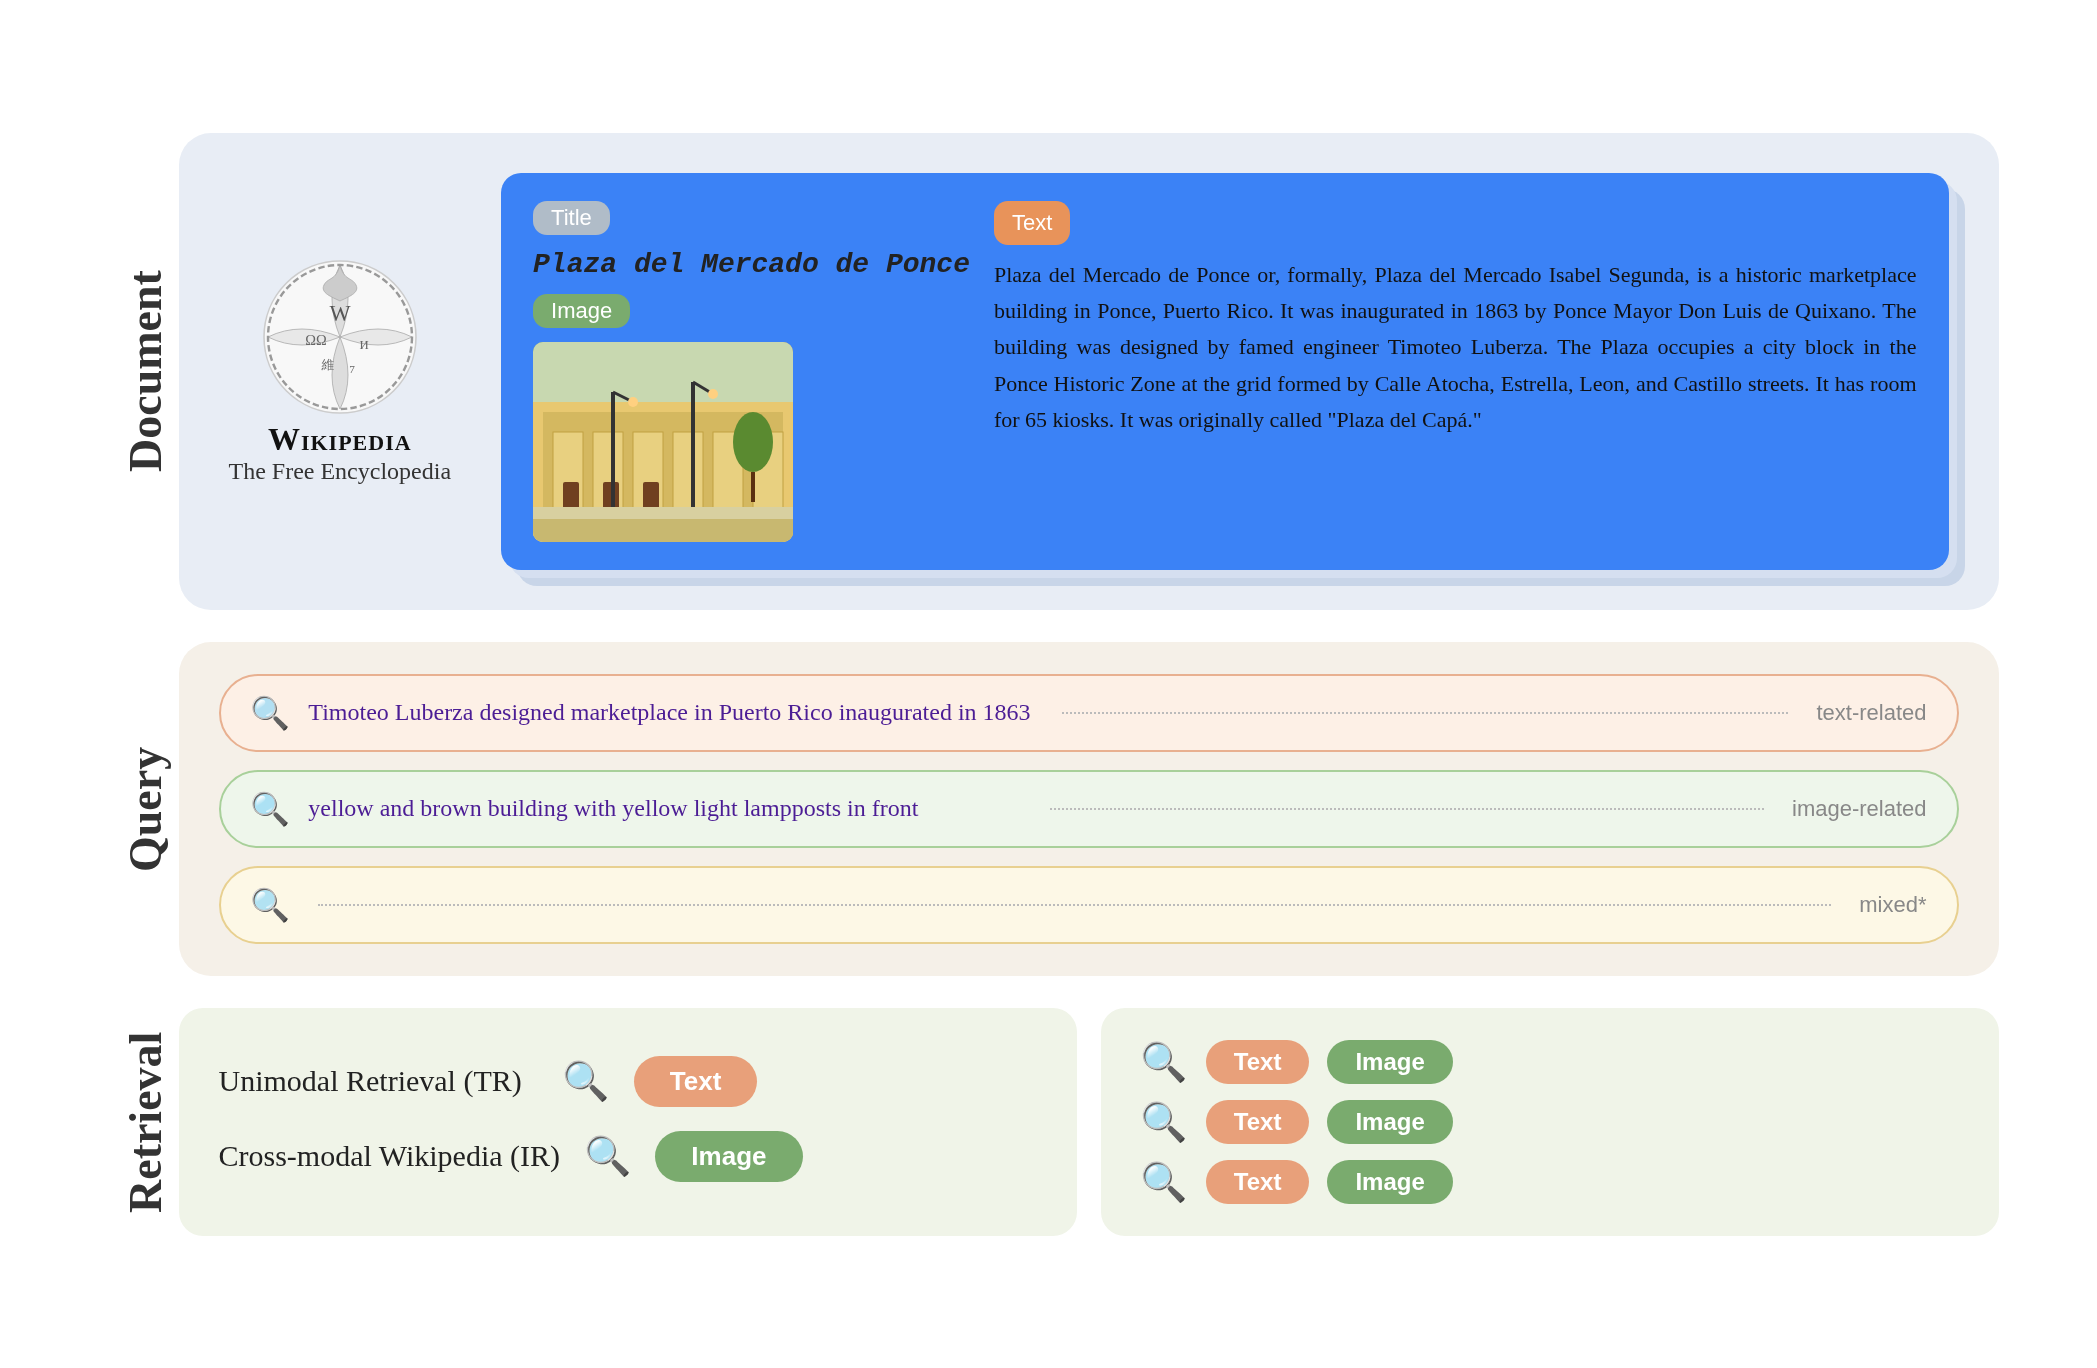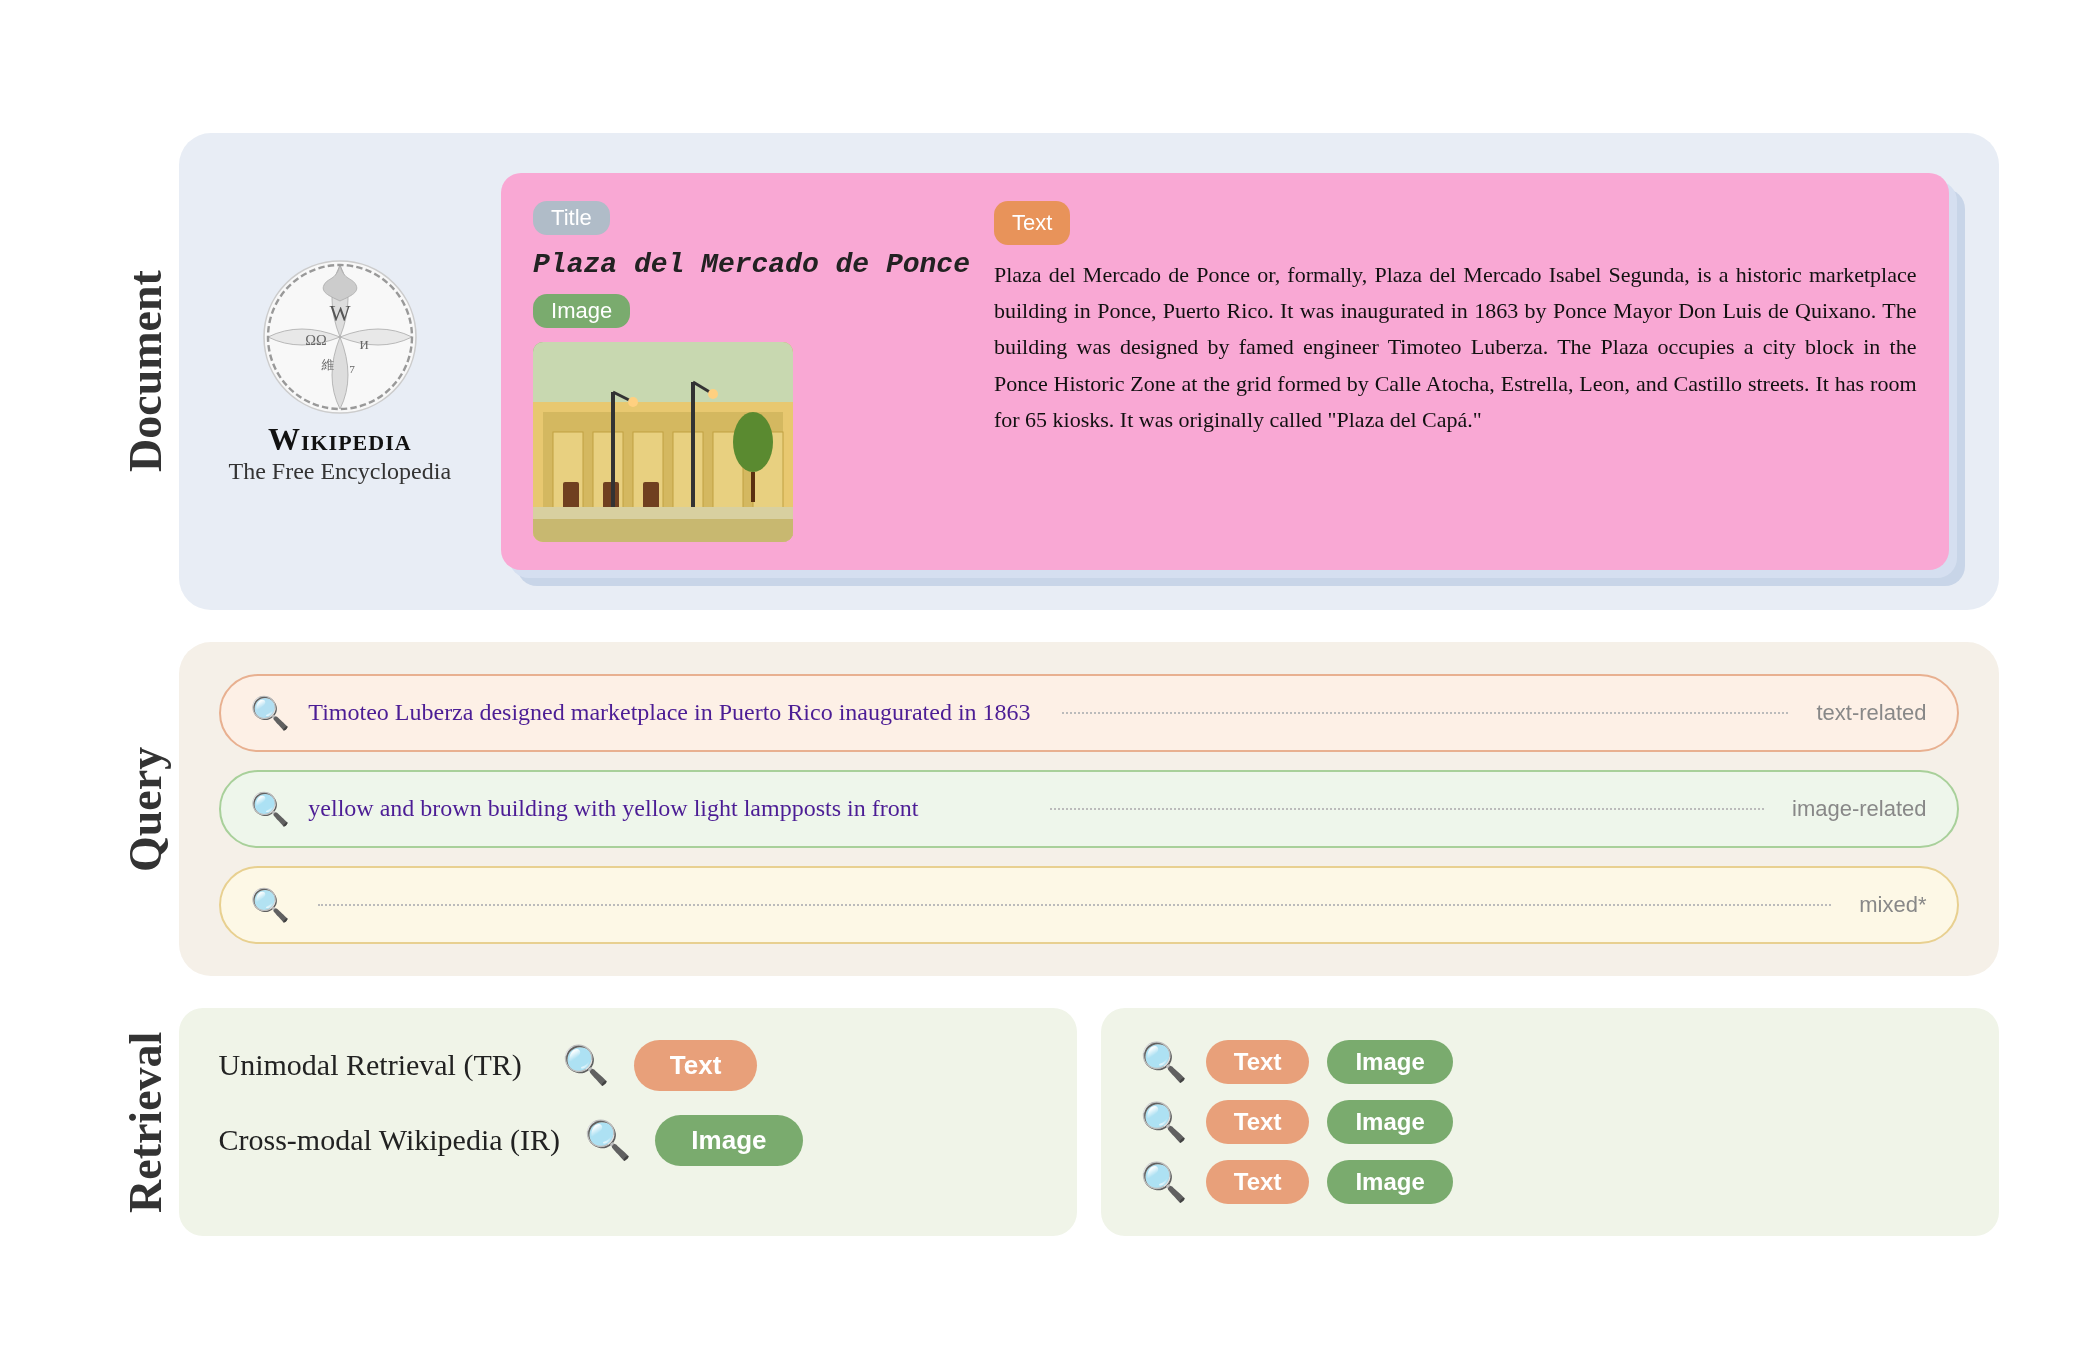--- a/index.html
+++ b/index.html
@@ -92,21 +92,21 @@
       position: absolute;
       top: 8px;
       left: 8px;
       right: -8px;
       bottom: -8px;
       background: #d5dff0;
       border-radius: 20px;
     }
     .card-front {
       position: relative;
-      background: #f9a8d4;
+      background: #3b82f6;
       border-radius: 20px;
       padding: 28px 32px;
       display: flex;
       gap: 24px;
       z-index: 2;
     }
     .card-left {
       display: flex;
       flex-direction: column;
       gap: 14px;
@@ -229,21 +229,21 @@
 
     
     .retrieval-outer {
       display: flex;
       gap: 24px;
     }
     .retrieval-left {
       flex: 1;
       background: #f0f4e8;
       border-radius: 24px;
-      padding: 32px 40px;
+      padding: 48px 40px;
       display: flex;
       flex-direction: column;
       gap: 24px;
     }
     .retrieval-right {
       flex: 1;
       background: #f0f4e8;
       border-radius: 24px;
       padding: 32px 40px;
       display: flex;

